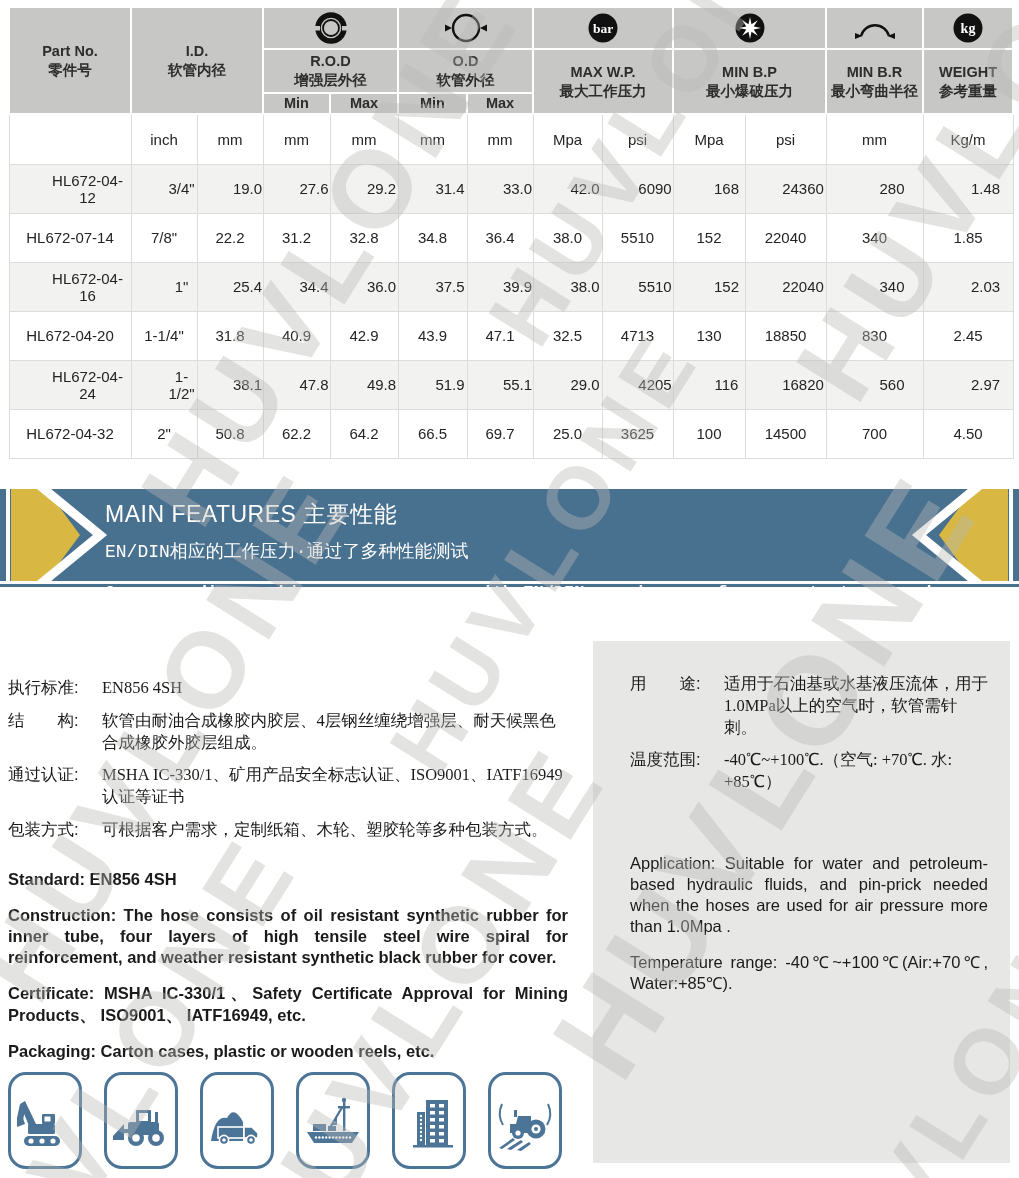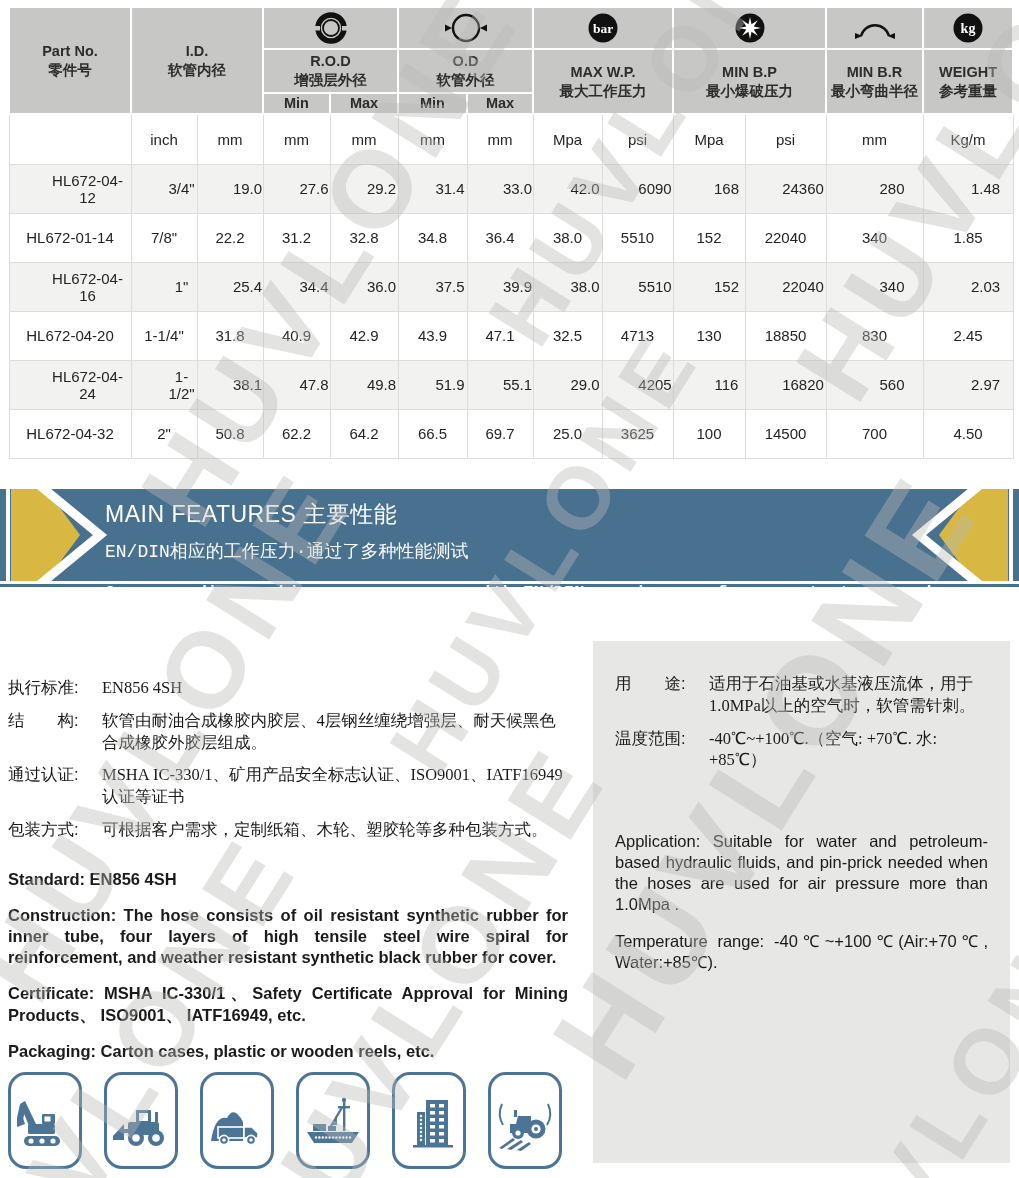--- a/index.html
+++ b/index.html
@@ -34,21 +34,21 @@
   .banner-sub-zh { margin-top:9px; font-size:18px; font-family:Liberation Mono, monospace; }
   .banner-sub-en { margin-top:20px; font-size:17px; font-weight:bold; font-family:Liberation Mono, monospace; }
 
   
   .zh-left { position:absolute; left:8px; top:640px; width:558px;margin-top:37px; }
   .zh-item { display:flex; margin-bottom:11px; font-size:16.5px; color:#1a1a1a; line-height:1.32; }
   .zh-label { flex:0 0 94px; white-space:nowrap; }
   .zh-text { flex:1;font-family:Liberation Serif, serif; }
 
   .right-panel { position:absolute; left:593px; top:641px; width:417px; height:522px;
-                 background:#e7e7e5; padding:32px 22px 0 22px; }
+                 background:#e7e7e5; padding:32px 22px 0 37px; }
   .en-left { position:absolute; left:8px; top:869px; width:560px;font-weight:bold; }
   .en-para { font-size:16.5px; color:#1a1a1a; line-height:1.28; text-align:justify; margin-bottom:15px; }
   .right-panel .en-block { margin-top:60px; }
 
   
   .industry-row { position:absolute; left:8px; top:1072px; display:flex; gap:22px; }
   .ind-icon { width:74px; height:97px; border:3px solid #4c7496; border-radius:18px;
               background:#fff; display:flex; align-items:center; justify-content:center; }
   .ind-icon svg { width:60px; height:60px; }
 
@@ -188,21 +188,21 @@
           <td>31.4</td>
           <td>33.0</td>
           <td>42.0</td>
           <td>6090</td>
           <td>168</td>
           <td>24360</td>
           <td>280</td>
           <td>1.48</td>
         </tr>
         <tr class="data-row">
-          <td>HL672-01-14</td>
+          <td>HL672-07-14</td>
           <td>7/8"</td>
           <td>22.2</td>
           <td>31.2</td>
           <td>32.8</td>
           <td>34.8</td>
           <td>36.4</td>
           <td>38.0</td>
           <td>5510</td>
           <td>152</td>
           <td>22040</td>

